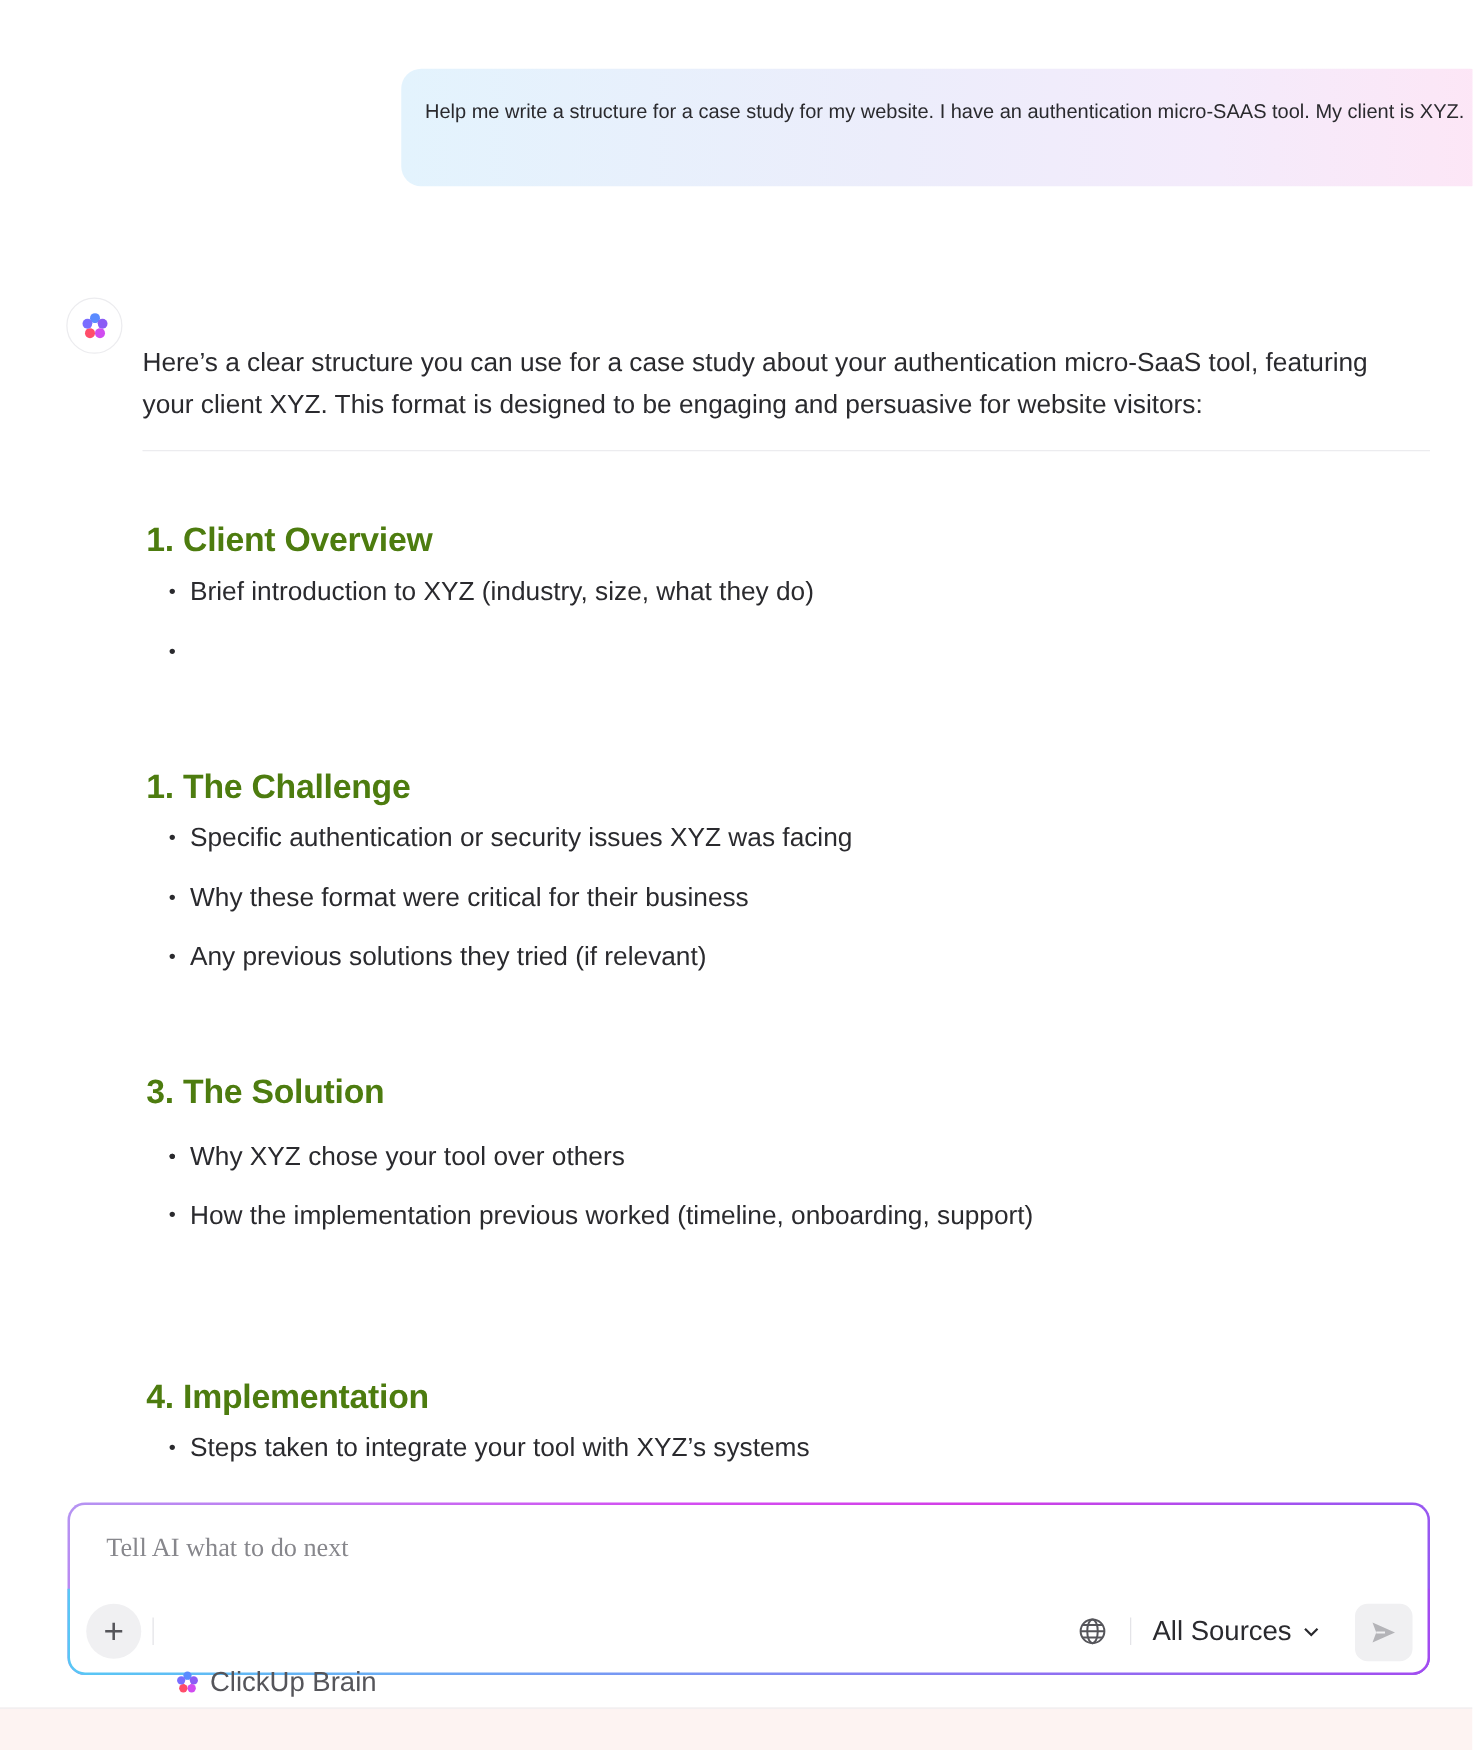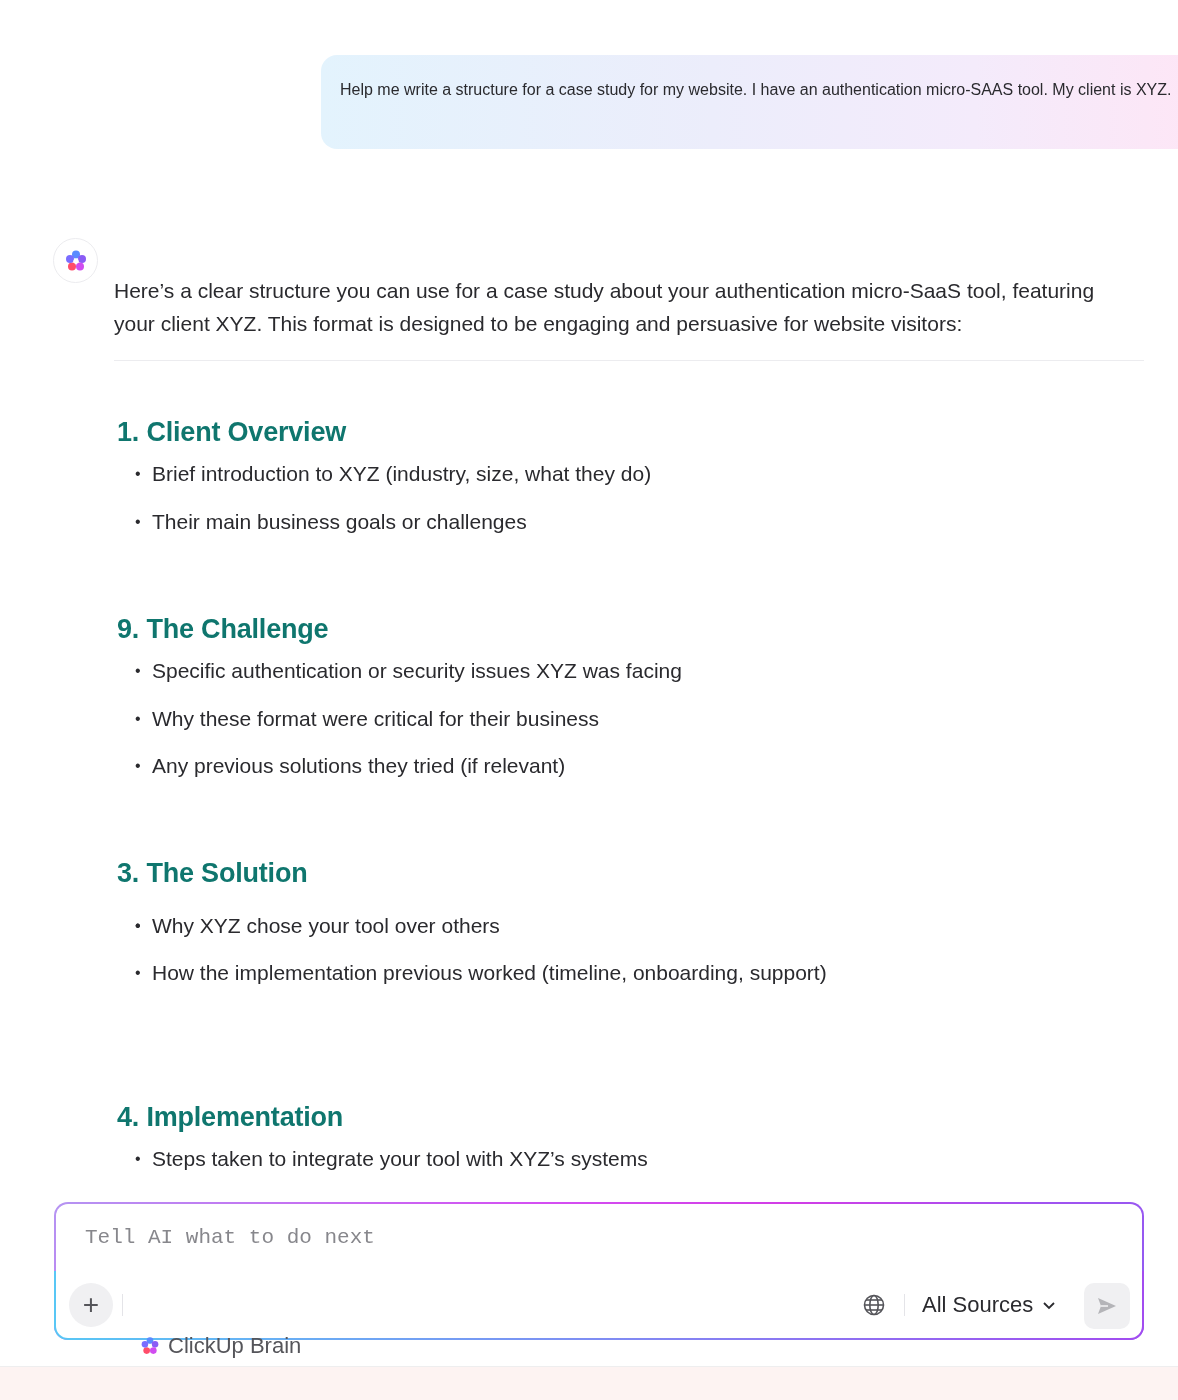--- a/index.html
+++ b/index.html
@@ -25,21 +25,21 @@
   .ai-intro {
     position: absolute; left: 114px; top: 245px; width: 1000px;
     font-size: 21px; line-height: 33px; color: #2a2a2e; margin-top: 29px;
   }
   .divider {
     position: absolute; left: 114px; top: 360px; width: 1030px; height: 1px; background: #ececef;
   }
 
   .section { position: absolute; left: 117px; }
   .section h2 {
-    font-size: 27px; font-weight: bold; color: #0f766e; line-height: 34px; letter-spacing: -0.2px;
+    font-size: 27px; font-weight: bold; color: #4d7c0f; line-height: 34px; letter-spacing: -0.2px;
   }
   .section ul { list-style: none; margin-top: 13px; }
   .section li {
     position: relative; padding-left: 35px; font-size: 21px; line-height: 24px; color: #2a2a2e;
     margin-bottom: 23.5px;
   }
   .section li .bullet {
     position: absolute; left: 18px; top: 0; font-size: 16px; color: #2a2a2e;
   }
 
@@ -52,21 +52,21 @@
     content: ""; position: absolute; left: 0; bottom: 0; width: 100%; height: 50%;
     border-radius: 0 0 14px 14px;
     background: linear-gradient(90deg, #58c7f5 0%, #7f8df3 50%, #a24cf0 100%);
     z-index: 0;
   }
   .composer-inner {
     position: relative; z-index: 1; width: 100%; height: 100%; background: #fff; border-radius: 12px;
   }
   .composer-input {
     position: absolute; left: 29px; top: 22px; width: 900px; border: none; outline: none;
-    font-family: Liberation Mono, monospace; font-size: 21px; color: #2a2a2e; background: transparent;
+    font-family: Liberation Serif, serif; font-size: 21px; color: #2a2a2e; background: transparent;
   }
   .composer-input::placeholder { color: #87878c; }
 
   .plus-btn {
     position: absolute; left: 13px; top: 79px; width: 44px; height: 44px; border-radius: 50%;
     background: #f0f0f2; display: flex; align-items: center; justify-content: center;
     font-size: 28px; color: #55555a; line-height: 1;
   }
   .vsep { position: absolute; top: 90px; width: 1px; height: 22px; background: #e4e4e8; }
   .brain-btn {
@@ -115,26 +115,26 @@
     </svg>
   </div>
 
   <div class="ai-intro">Here’s a clear structure you can use for a case study about your authentication micro-SaaS tool, featuring your client XYZ. This format is designed to be engaging and persuasive for website visitors:</div>
   <div class="divider"></div>
 
   <div class="section" style="top:415px;">
     <h2>1. Client Overview</h2>
     <ul>
       <li><span class="bullet">•</span><span>Brief introduction to XYZ (industry, size, what they do)</span></li>
-      <li><span class="bullet">•</span><span>Their main business goals or challenges</span></li>
+      <li><span class="bullet">•</span></li>
     </ul>
   </div>
 
   <div class="section" style="top:612px;">
-    <h2>9. The Challenge</h2>
+    <h2>1. The Challenge</h2>
     <ul>
       <li><span class="bullet">•</span><span>Specific authentication or security issues XYZ was facing</span></li>
       <li><span class="bullet">•</span><span>Why these format were critical for their business</span></li>
       <li><span class="bullet">•</span><span>Any previous solutions they tried (if relevant)</span></li>
     </ul>
   </div>
 
   <div class="section" style="top:856px;">
     <h2>3. The Solution</h2>
     <ul>

